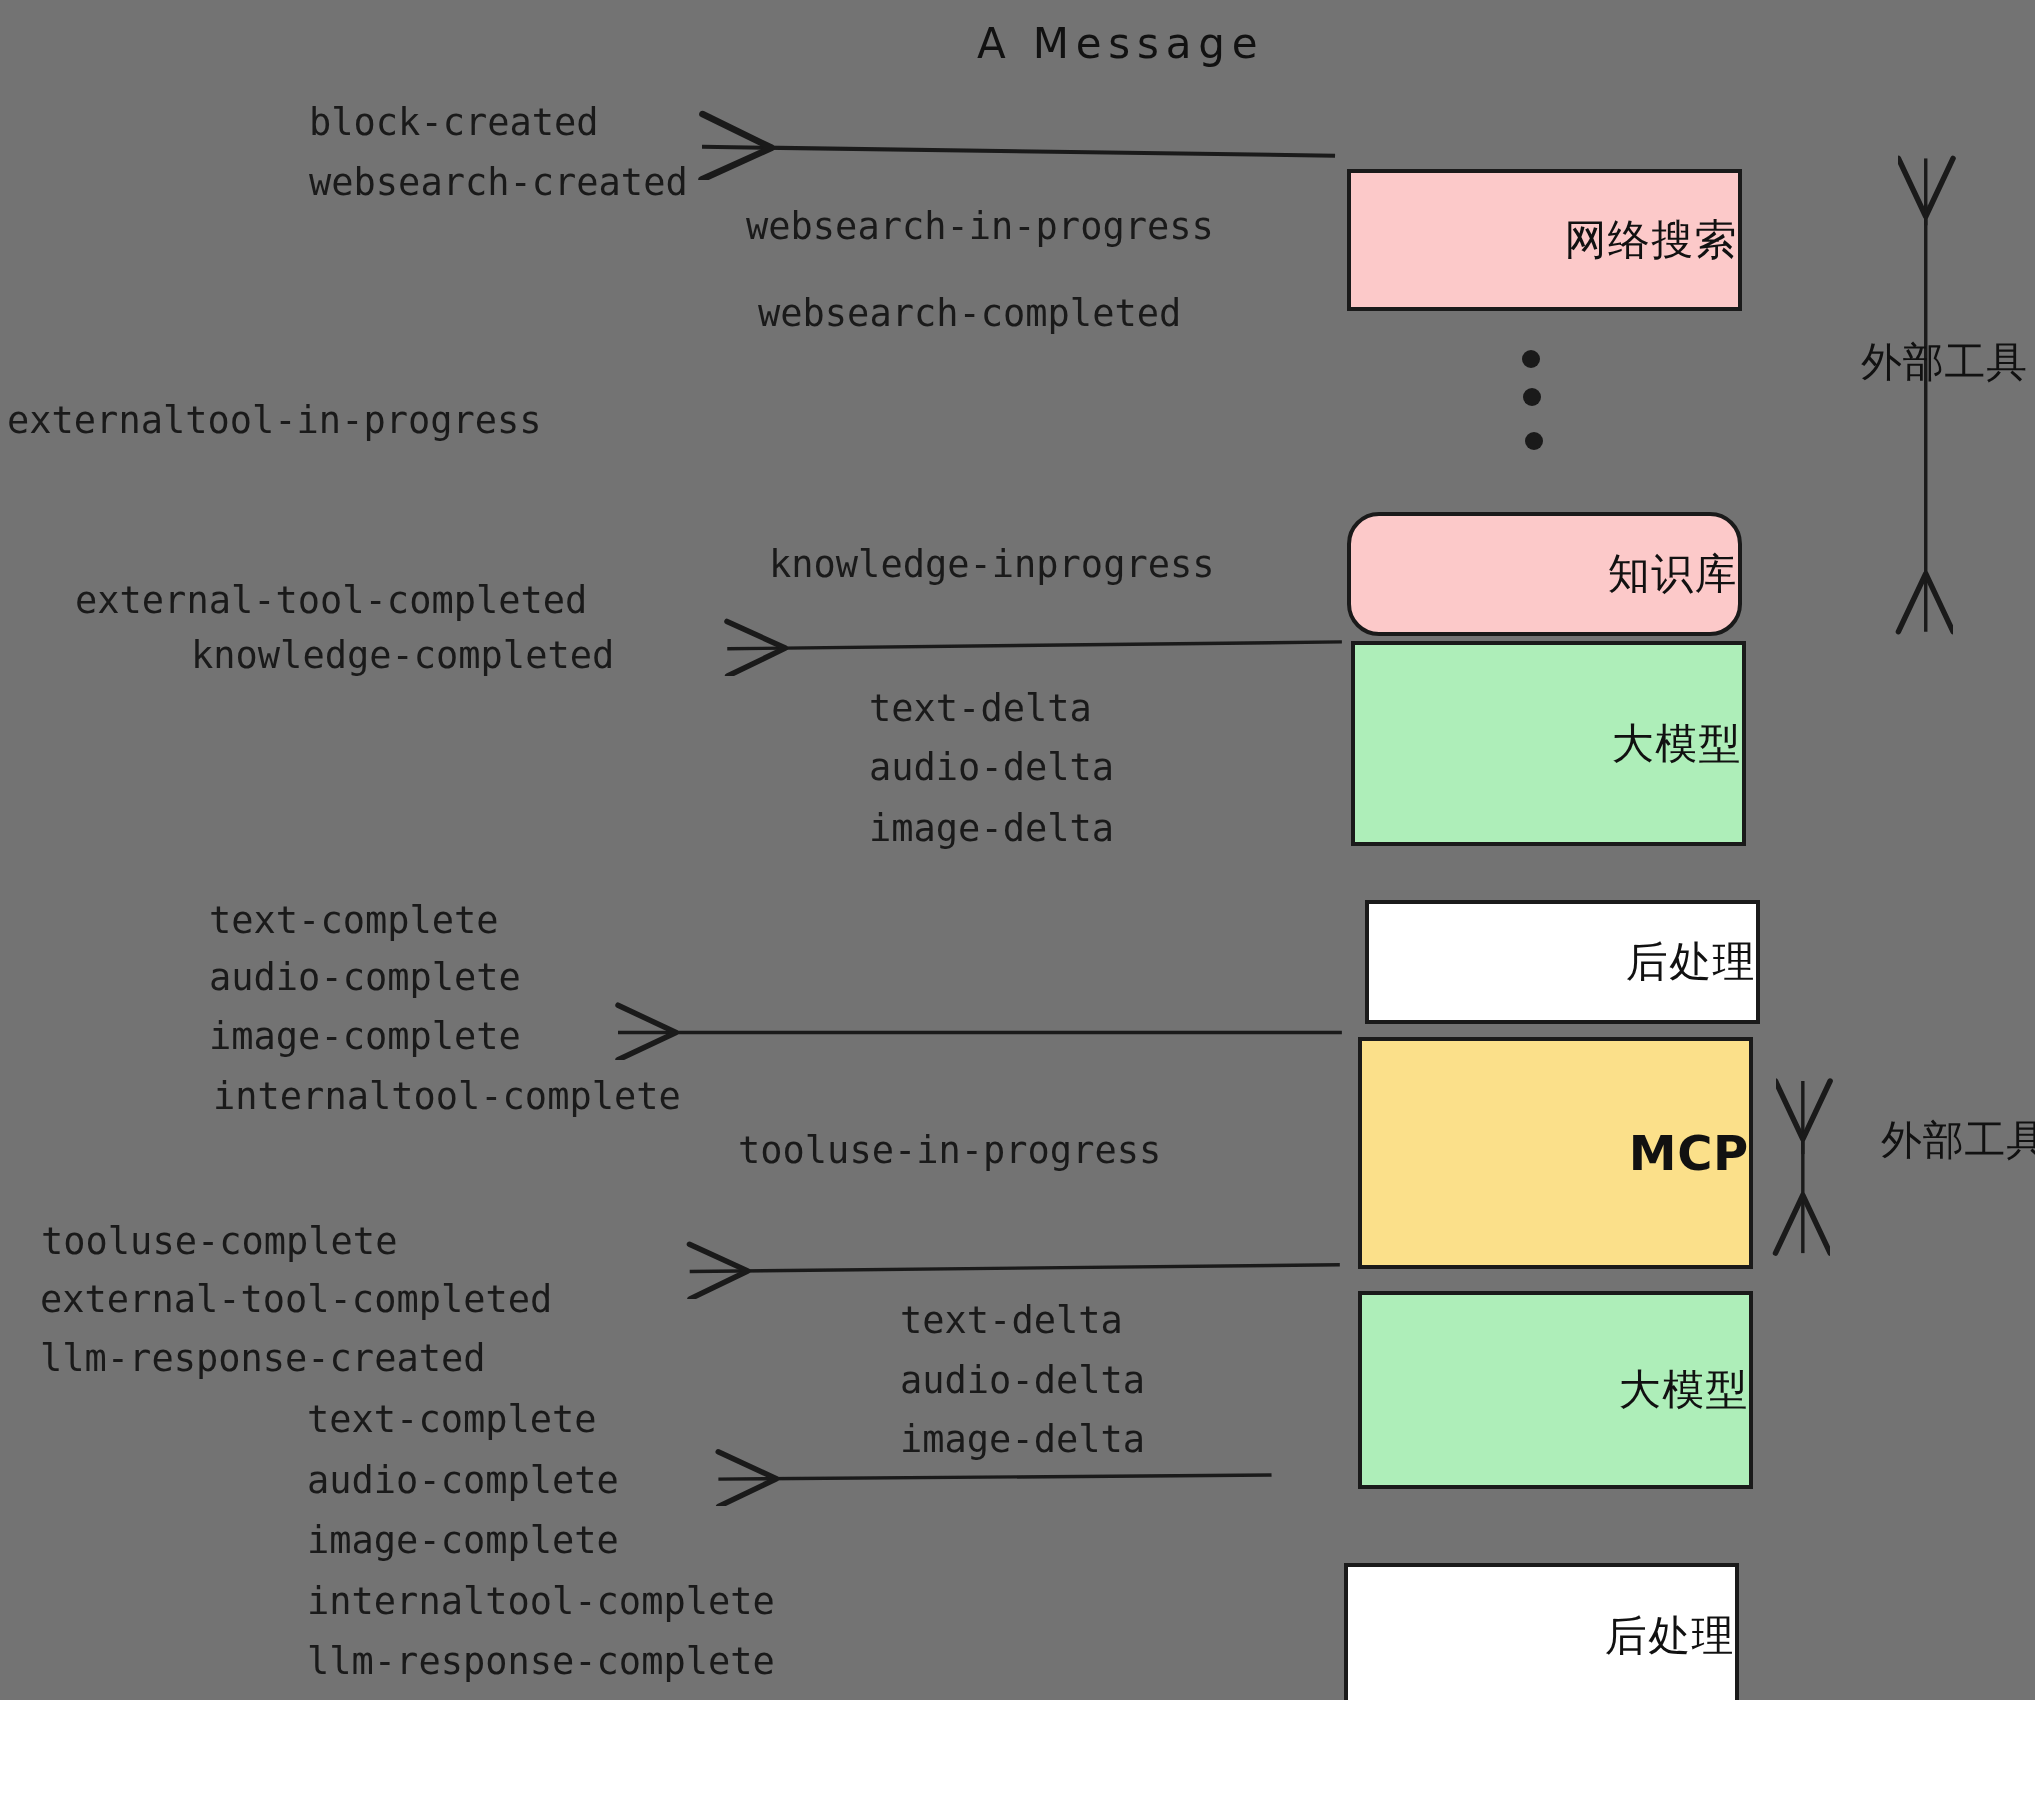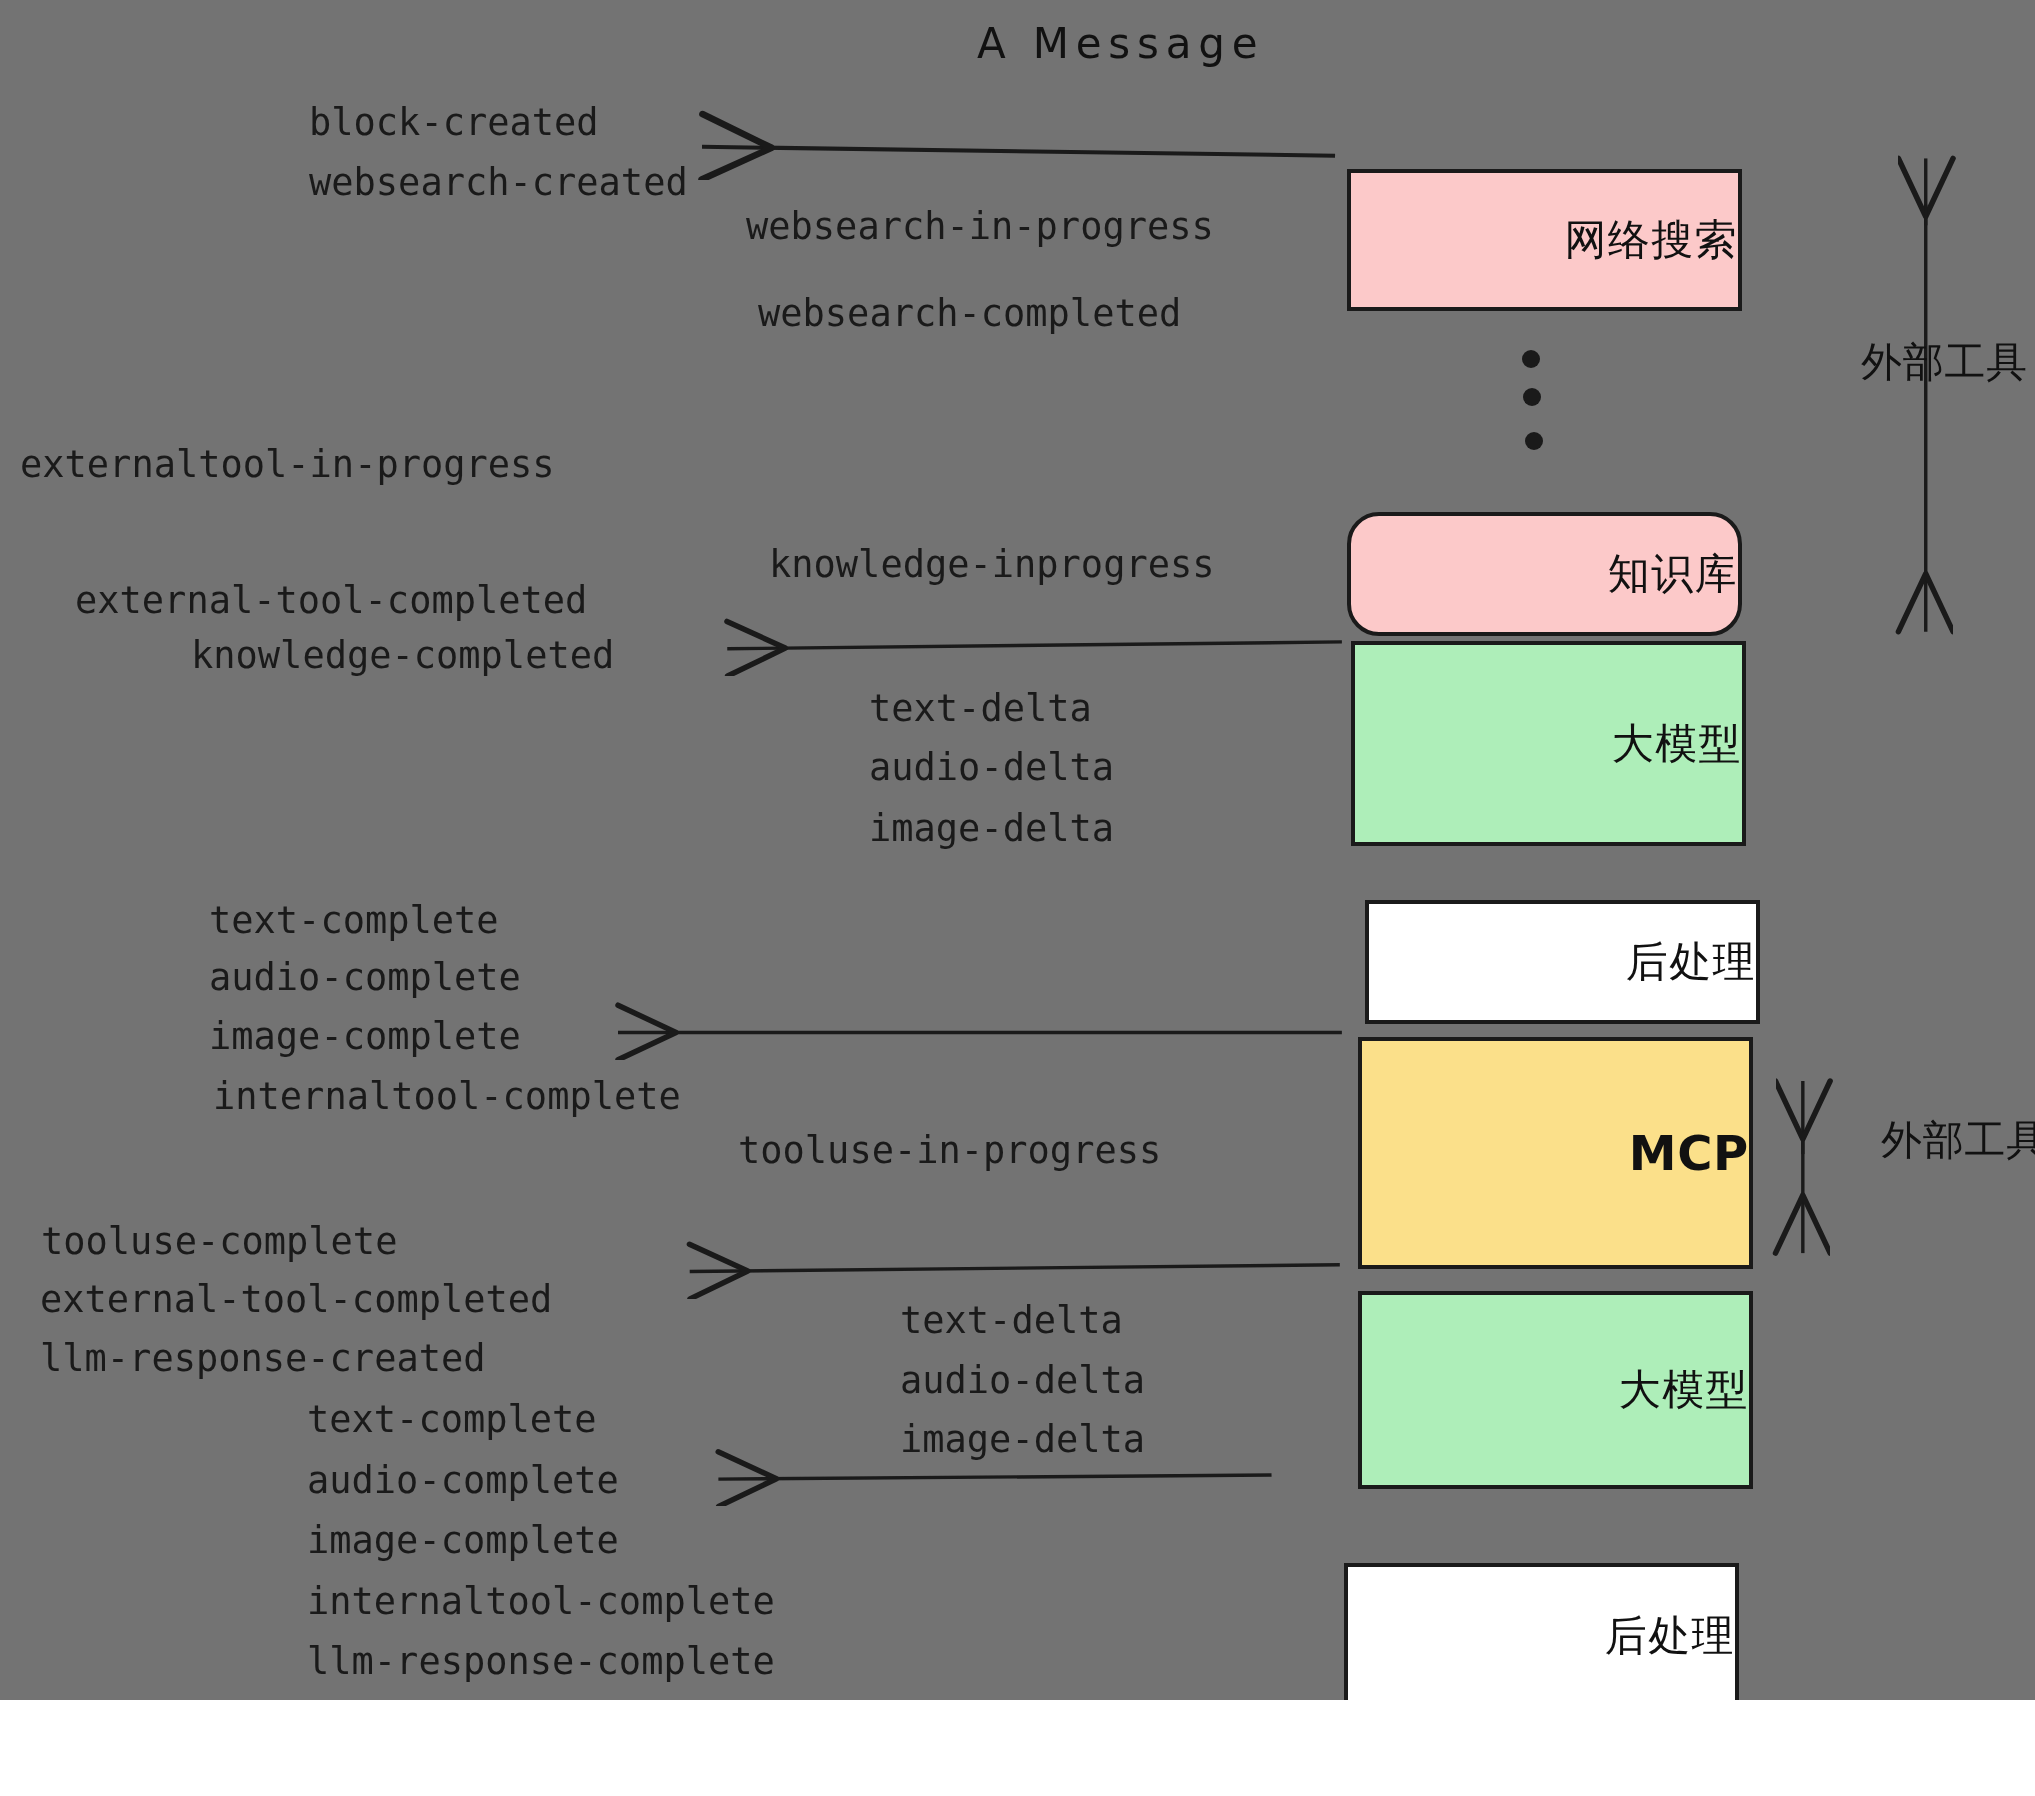--- a/index.html
+++ b/index.html
@@ -145,21 +145,21 @@
   <div class="side-label" style="left:1837px; top:1113px;">外部工具</div>
 
   <div class="evt" style="left:309px; top:104px;">block-created</div>
 
   <div class="evt" style="left:309px; top:164px;">websearch-created</div>
 
   <div class="evt" style="left:758px; top:295px;">websearch-completed</div>
 
   <div class="evt" style="left:746px; top:208px;">websearch-in-progress</div>
 
-  <div class="evt" style="left:20px; top:402px;margin-top:44px;">externaltool-in-progress</div>
+  <div class="evt" style="left:7px; top:402px;">externaltool-in-progress</div>
 
   <div class="evt" style="left:769px; top:546px;">knowledge-inprogress</div>
 
   <div class="evt" style="left:75px; top:582px;">external-tool-completed</div>
 
   <div class="evt" style="left:191px; top:637px;">knowledge-completed</div>
 
   <div class="evt" style="left:869px; top:690px;">text-delta</div>
 
   <div class="evt" style="left:869px; top:749px;">audio-delta</div>

